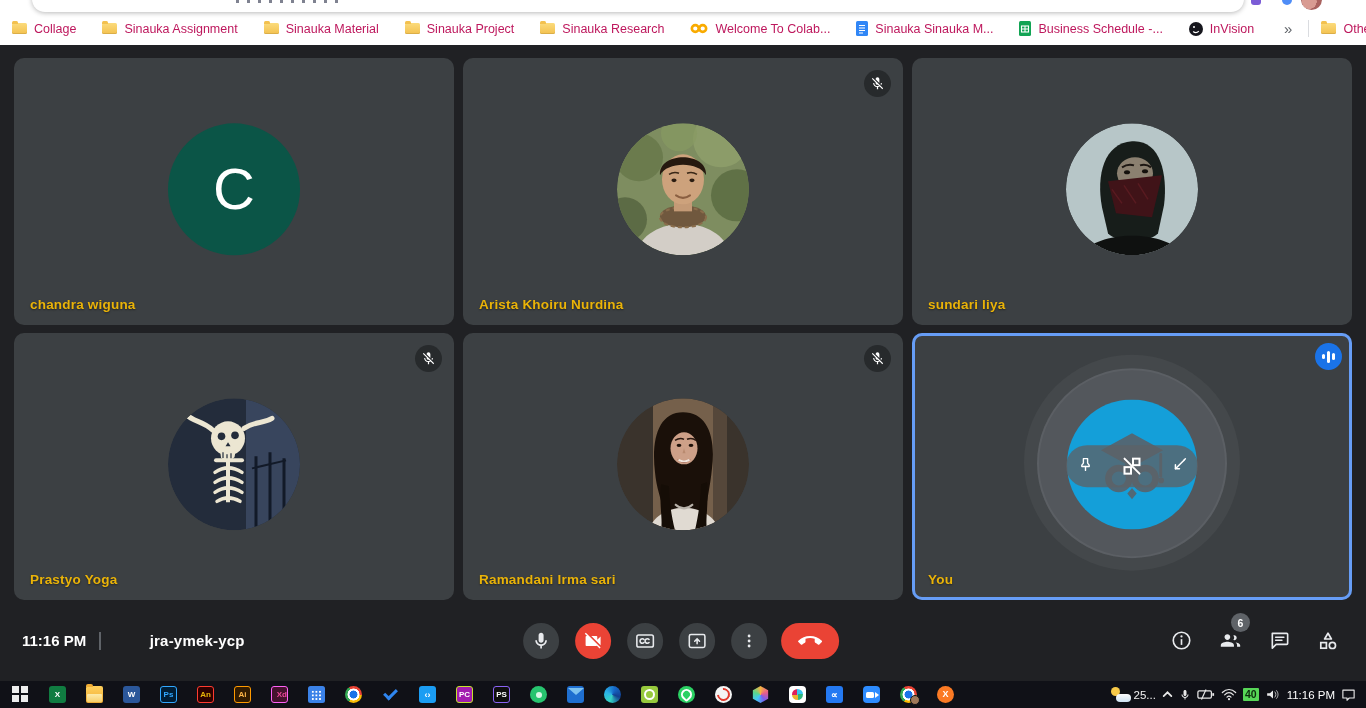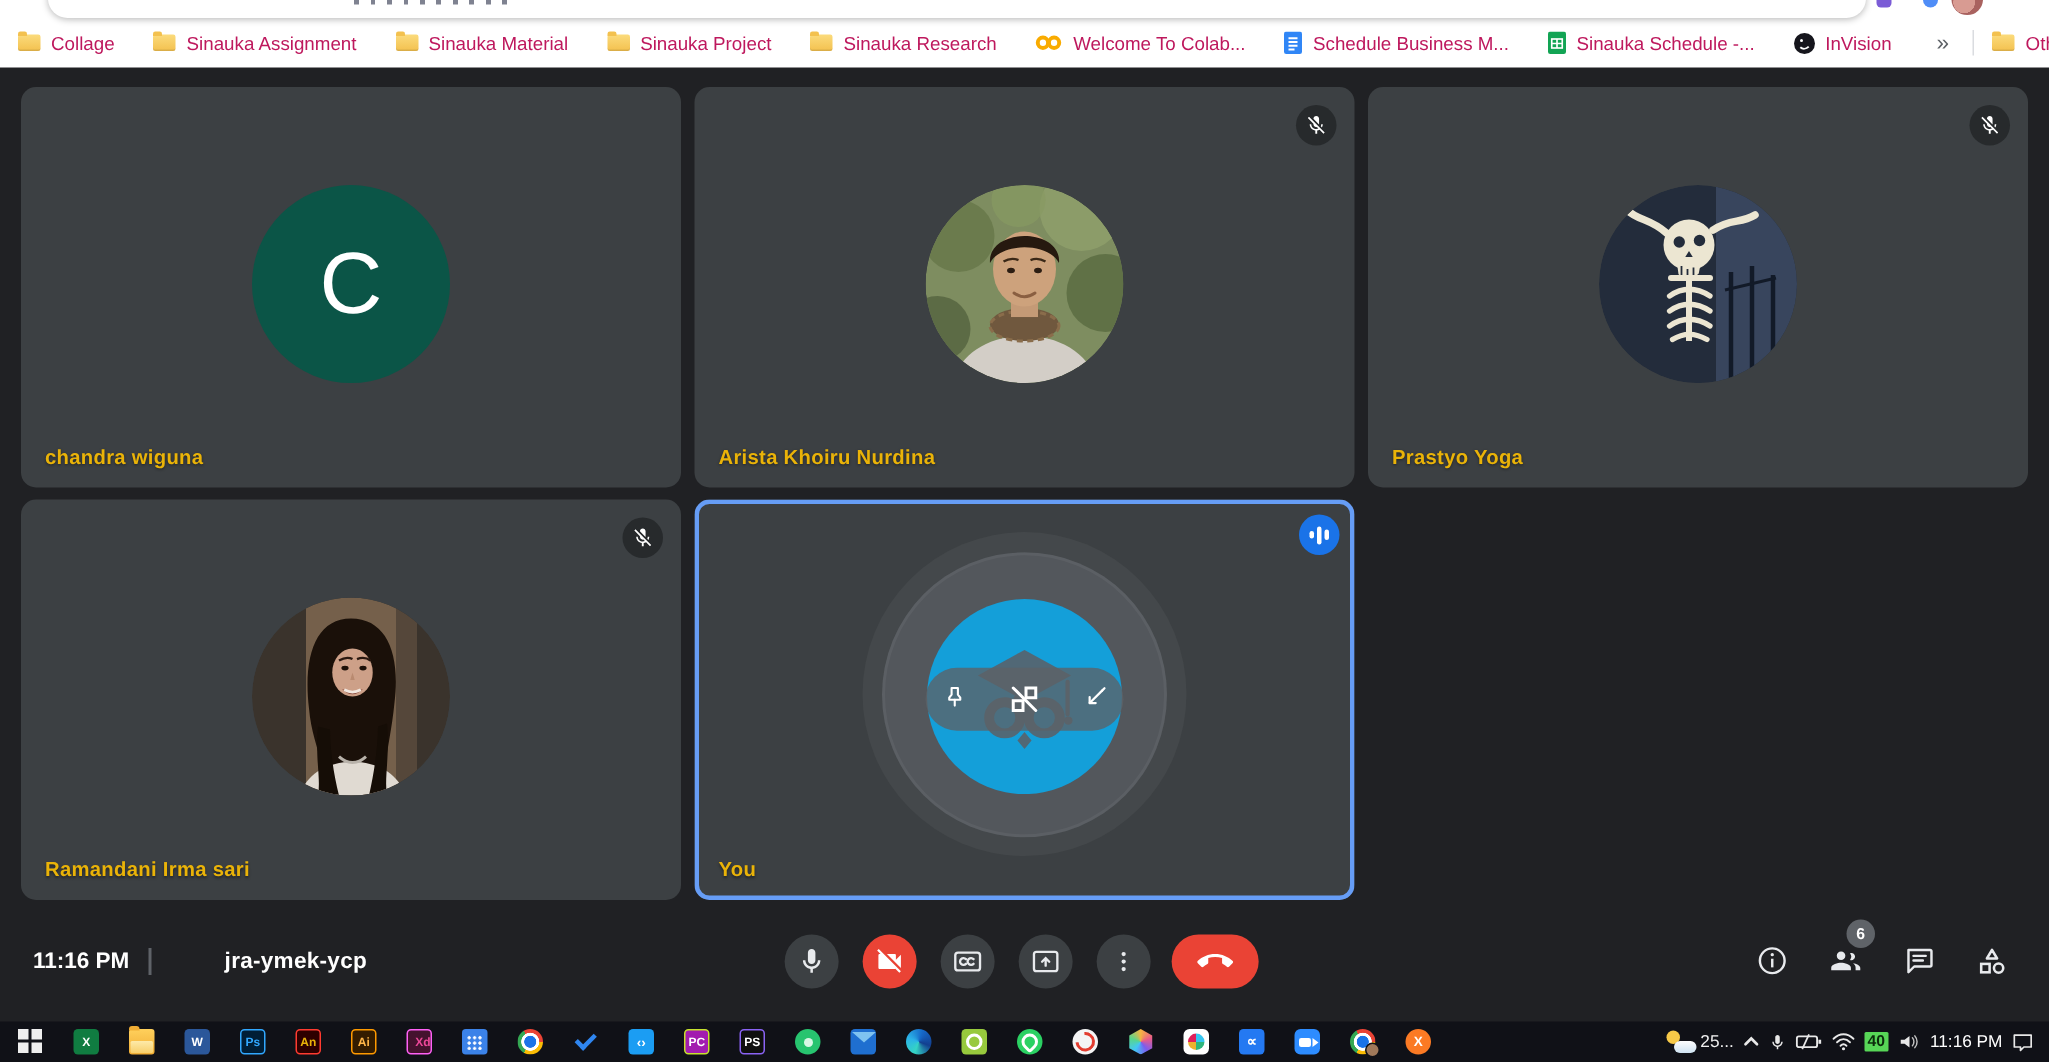--- a/index.html
+++ b/index.html
@@ -190,29 +190,29 @@
                 <circle cx="24" cy="10" r="6.5"></circle>
               </g>
             </svg>
             <span>Welcome To Colab...</span>
           </span>
           <span class="bm">
             <svg width="12" height="15" viewBox="0 0 12 15">
               <rect width="12" height="15" rx="1.5" fill="#3086f6"></rect>
               <path d="M3 4.5h6M3 7h6M3 9.5h6M3 12h4" stroke="#fff" stroke-width="1.2"></path>
             </svg>
-            <span>Schedule Business M...</span>
+            <span>Sinauka Sinauka M...</span>
           </span>
           <span class="bm">
             <svg width="12" height="15" viewBox="0 0 12 15">
               <rect width="12" height="15" rx="1.5" fill="#12a454"></rect>
               <rect x="2.5" y="5" width="7" height="6" fill="none" stroke="#fff" stroke-width="1.1"></rect>
               <path d="M2.5 8h7M6 5v6" stroke="#fff" stroke-width="1.1"></path>
             </svg>
-            <span>Sinauka Schedule -...</span>
+            <span>Business Schedule -...</span>
           </span>
           <span class="bm">
             <svg width="14" height="14" viewBox="0 0 14 14">
               <circle cx="7" cy="7" r="7" fill="#16161d"></circle>
               <path d="M4.2 9.5c1.6 1.4 4 1.2 5.6-.4" stroke="#fff" stroke-width="1.3" fill="none"></path>
               <circle cx="5" cy="5" r="1" fill="#fff"></circle>
             </svg>
             <span>InVision</span>
           </span>
         </span>
@@ -262,20 +262,42 @@
               <path d="M59 72q7 5 14 0" stroke="#8a5f41" stroke-width="2" fill="none" stroke-linecap="round"></path>
             </g>
           </svg>
     <div class="mbadge">
             <svg width="15" height="15" viewBox="0 0 24 24">
               <path fill="#fff" d="M19 11h-1.7c0 .74-.16 1.43-.43 2.05l1.23 1.23c.56-.98.9-2.09.9-3.28zm-4.02.17c0-.06.02-.11.02-.17V5c0-1.66-1.34-3-3-3S9 3.34 9 5v.18l5.98 5.99zM4.27 3L3 4.27l6.01 6.01V11c0 1.66 1.33 3 2.99 3 .22 0 .44-.03.65-.08l1.66 1.66c-.71.33-1.5.52-2.31.52-2.76 0-5.3-2.1-5.3-5.1H5c0 3.41 2.72 6.23 6 6.72V21h2v-3.28c.91-.13 1.77-.45 2.54-.9L19.73 21 21 19.73 4.27 3z"></path>
             </svg>
           </div>
 
     <div class="pname">Arista Khoiru Nurdina</div>
+  </div>
+        <div class="tile">
+    <svg class="av" viewBox="0 0 132 132">
+            <defs>
+              <clipPath id="cp2">
+                <circle cx="66" cy="66" r="66"></circle>
+              </clipPath>
+            </defs>
+            <g clip-path="url(#cp2)">
+              <rect width="132" height="132" fill="#b7c6c8"></rect>
+              <path d="M66 18 C38 20 30 52 36 84 L42 110 C50 120 84 120 92 110 L98 82 C102 50 94 16 66 18 Z" fill="#171d1a"></path>
+              <ellipse cx="69" cy="50" rx="18" ry="16" fill="#8b8070"></ellipse>
+              <path d="M56 44q6-4 12-2M74 42q6-2 11 2" stroke="#1d1713" stroke-width="2" fill="none"></path>
+              <ellipse cx="61" cy="49" rx="3" ry="2" fill="#14100c"></ellipse>
+              <ellipse cx="79" cy="48" rx="3" ry="2" fill="#14100c"></ellipse>
+              <path d="M42 58 L96 52 L86 94 L50 90 Z" fill="#401318"></path>
+              <path d="M46 66l10 14M58 62l12 18M72 60l10 16" stroke="#581a20" stroke-width="1.5"></path>
+              <path d="M16 132 C28 106 104 106 116 132 Z" fill="#0f1110"></path>
+            </g>
+          </svg>
+
+    <div class="pname">sundari liya</div>
   </div>
         <div class="tile">
     <svg class="av" viewBox="0 0 132 132">
             <defs>
               <clipPath id="cp3">
                 <circle cx="66" cy="66" r="66"></circle>
               </clipPath>
             </defs>
             <g clip-path="url(#cp3)">
               <rect width="132" height="132" fill="#232c3b"></rect>

